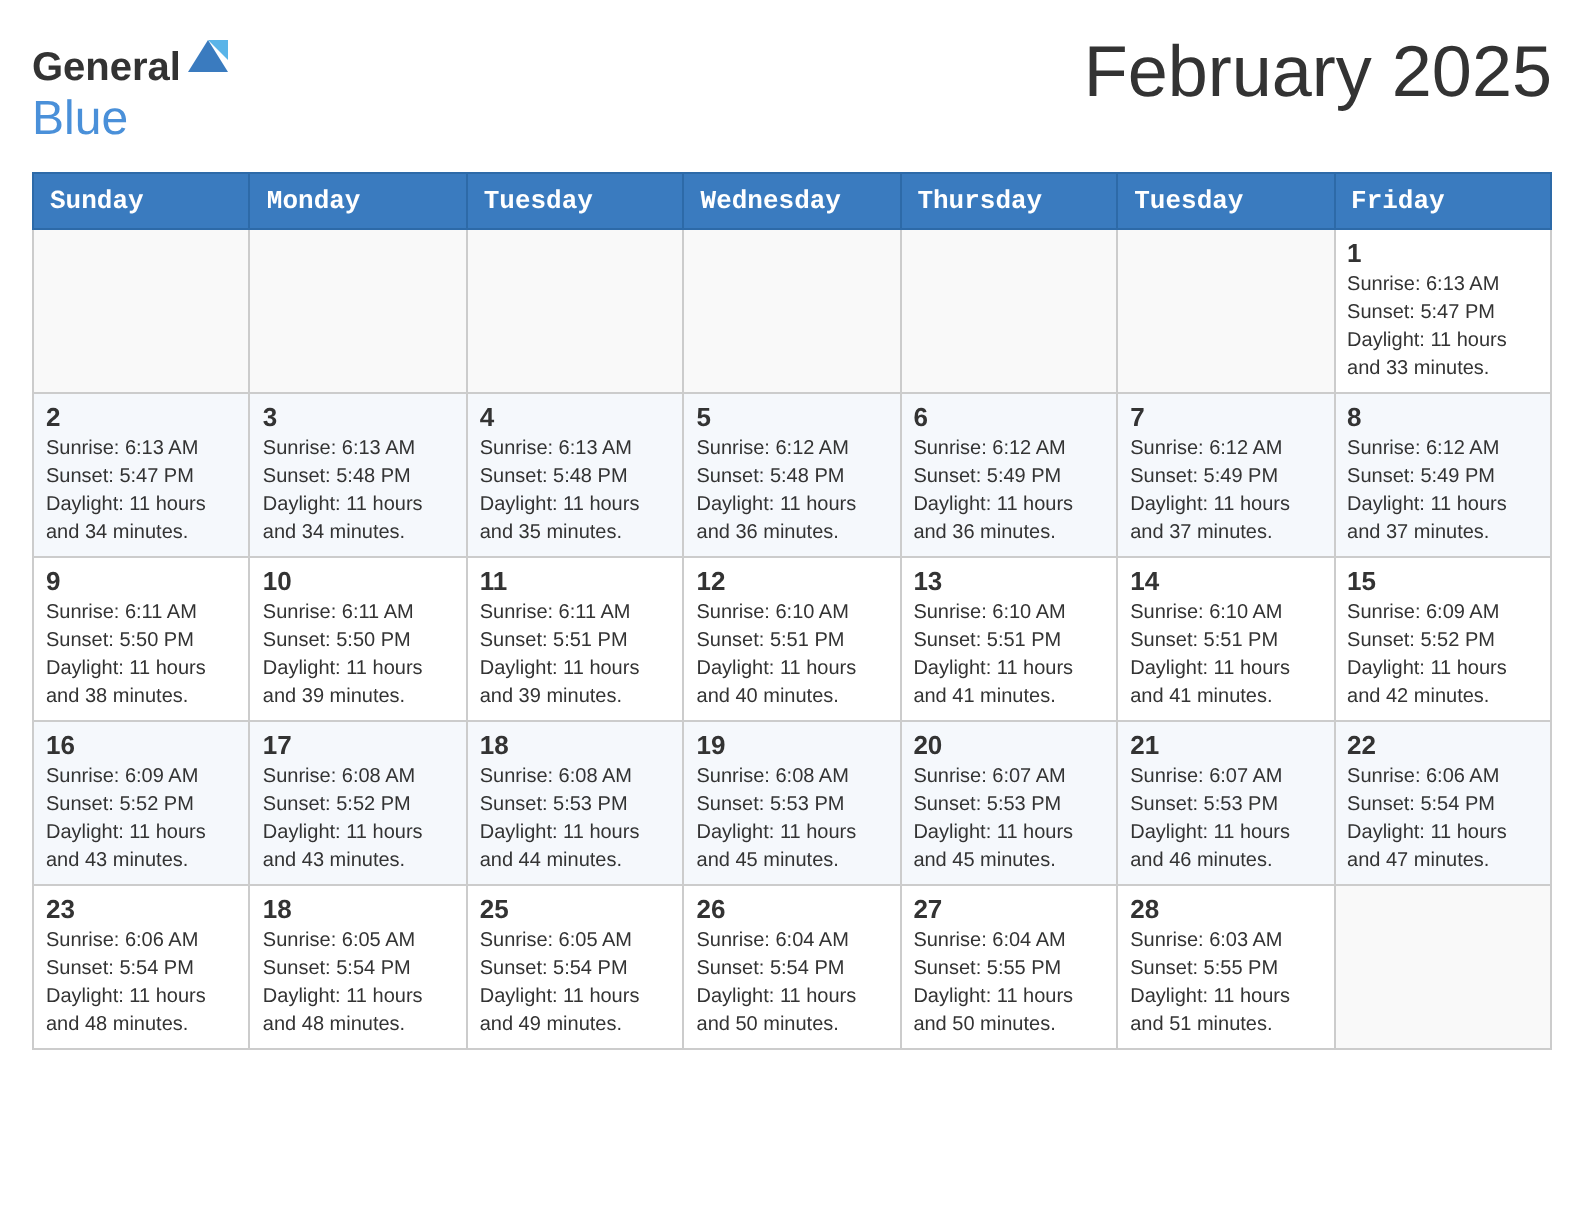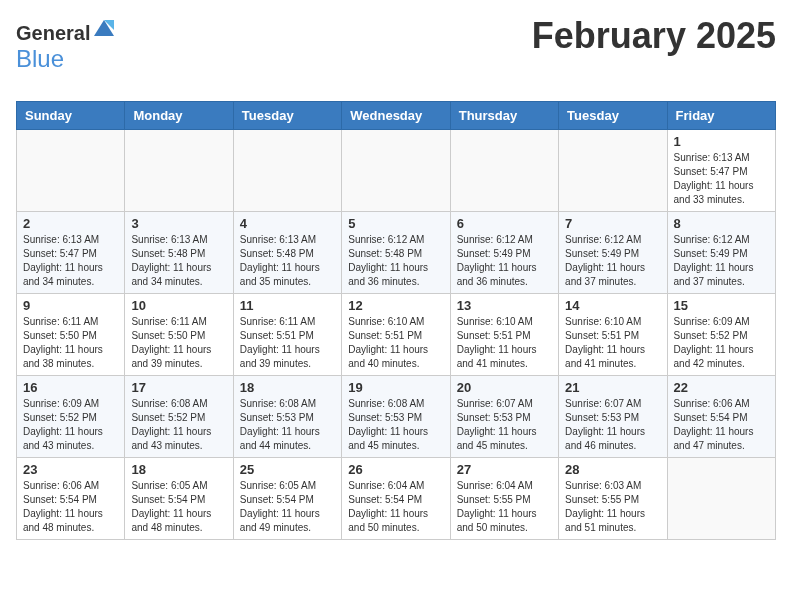--- a/index.html
+++ b/index.html
@@ -7,59 +7,60 @@
       font-family: Arial, sans-serif;
       background: #fff;
       width: 792px;
       min-height: 612px;
       padding: 16px;
     }
     .header {
       display: flex;
       align-items: flex-start;
       justify-content: space-between;
-      margin-bottom: 28px;
+      margin-bottom: 12px;
       gap: 12px;
     }
     .logo {
       display: flex;
       align-items: center;
       gap: 2px;
     }
     .logo-icon {
       width: 24px;
       height: 24px;
       margin-left: 2px;
     }
     .title-block {
       text-align: right;
     }
     .main-title {
       font-size: 36px;
-      font-weight: bold;
+      font-weight: normal;
       color: #333;
       line-height: 1.1;
     }
     .subtitle {
       font-size: 16px;
       color: #555;
     }
     .calendar {
       width: 100%;
       border-collapse: collapse;
       border: 1px solid #ccc;
     }
     .calendar th {
       background-color: #3a7bbf;
       color: #fff;
       font-size: 13px;
       font-weight: bold;
       padding: 6px 8px;
       text-align: left;
       border: 1px solid #2d6aa8;
+      font-family: Liberation Mono, monospace;
     }
     .calendar td {
       vertical-align: top;
       padding: 4px 6px;
       border: 1px solid #ccc;
       width: 108px;
       min-height: 90px;
       font-size: 10.5px;
       color: #333;
       background: #fff;

